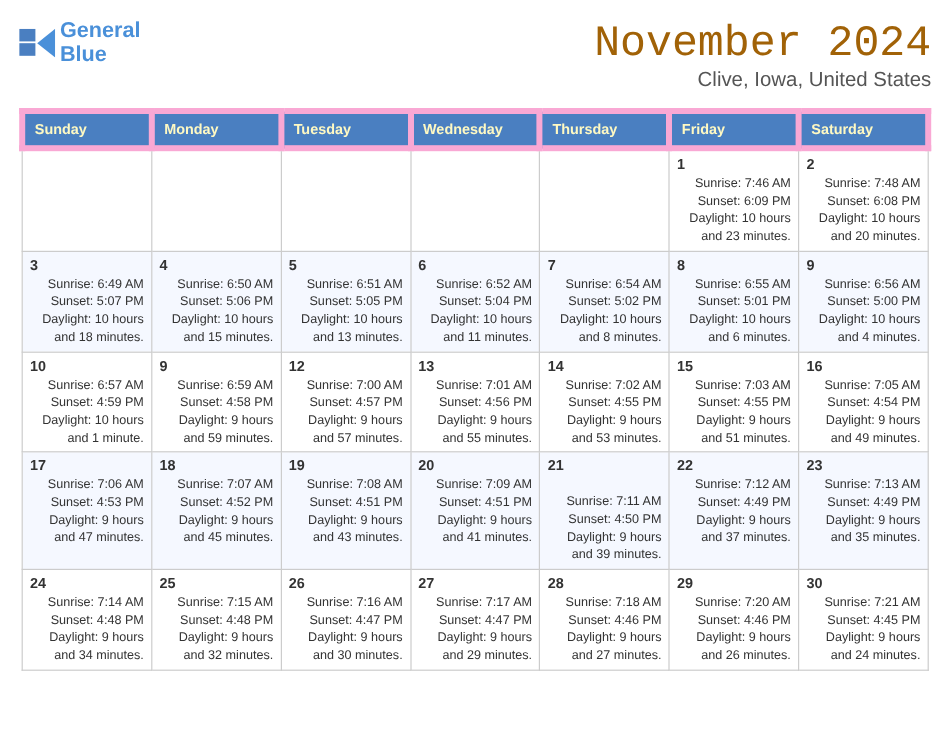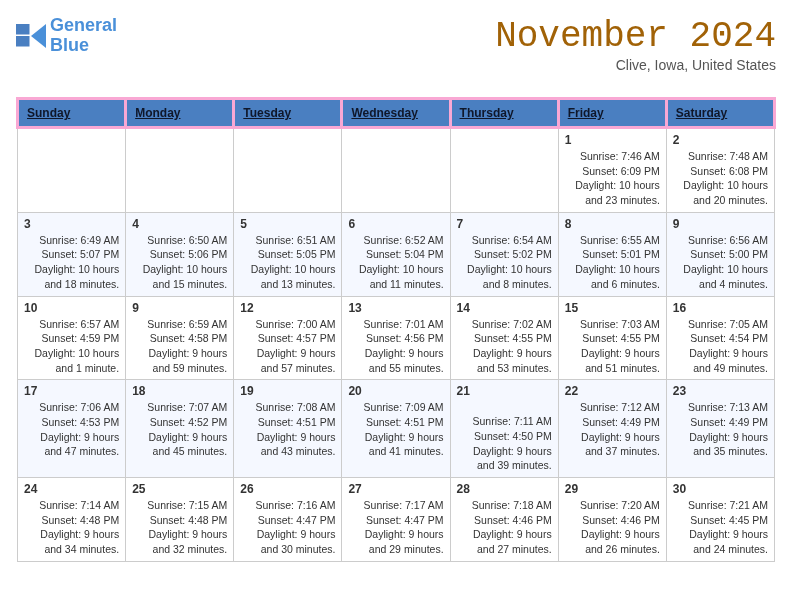--- a/index.html
+++ b/index.html
@@ -7,21 +7,21 @@
       font-family: Arial, sans-serif;
       background: #fff;
       width: 792px;
       min-height: 612px;
       padding: 16px;
     }
     .header {
       display: flex;
       justify-content: space-between;
       align-items: flex-start;
-      margin-bottom: 24px;
+      margin-bottom: 13px;
     }
     .logo {
       display: flex;
       align-items: center;
       gap: 4px;
     }
     .logo-text {
       font-size: 18px;
       font-weight: bold;
       color: #333;
@@ -37,37 +37,36 @@
     .title-block {
       text-align: right;
     }
     .month-title {
       font-size: 36px;
       font-weight: normal;
       color: #a16207;
       font-family: Liberation Mono, monospace;
     }
     .location {
-      font-size: 14px;
+      font-size: 17px;
       color: #555;
     }
     .calendar {
       width: 100%;
       border-collapse: collapse;
       border: 1px solid #ccc;
     }
     .calendar th {
       background-color: #4a7fc1;
-      color: #0f172a;
+      color: #fef9c3;
       font-size: 12px;
       font-weight: bold;
       padding: 6px 8px;
       text-align: left;
-      border: 3px solid #f9a8d4;
-      text-decoration: underline;
+      border: 5px solid #f9a8d4;
     }
     .calendar td {
       border: 1px solid #ccc;
       vertical-align: top;
       padding: 4px 6px;
       width: calc(100% / 7);
       min-height: 80px;
       font-size: 11px;
       color: #333;
       background: #fff;

